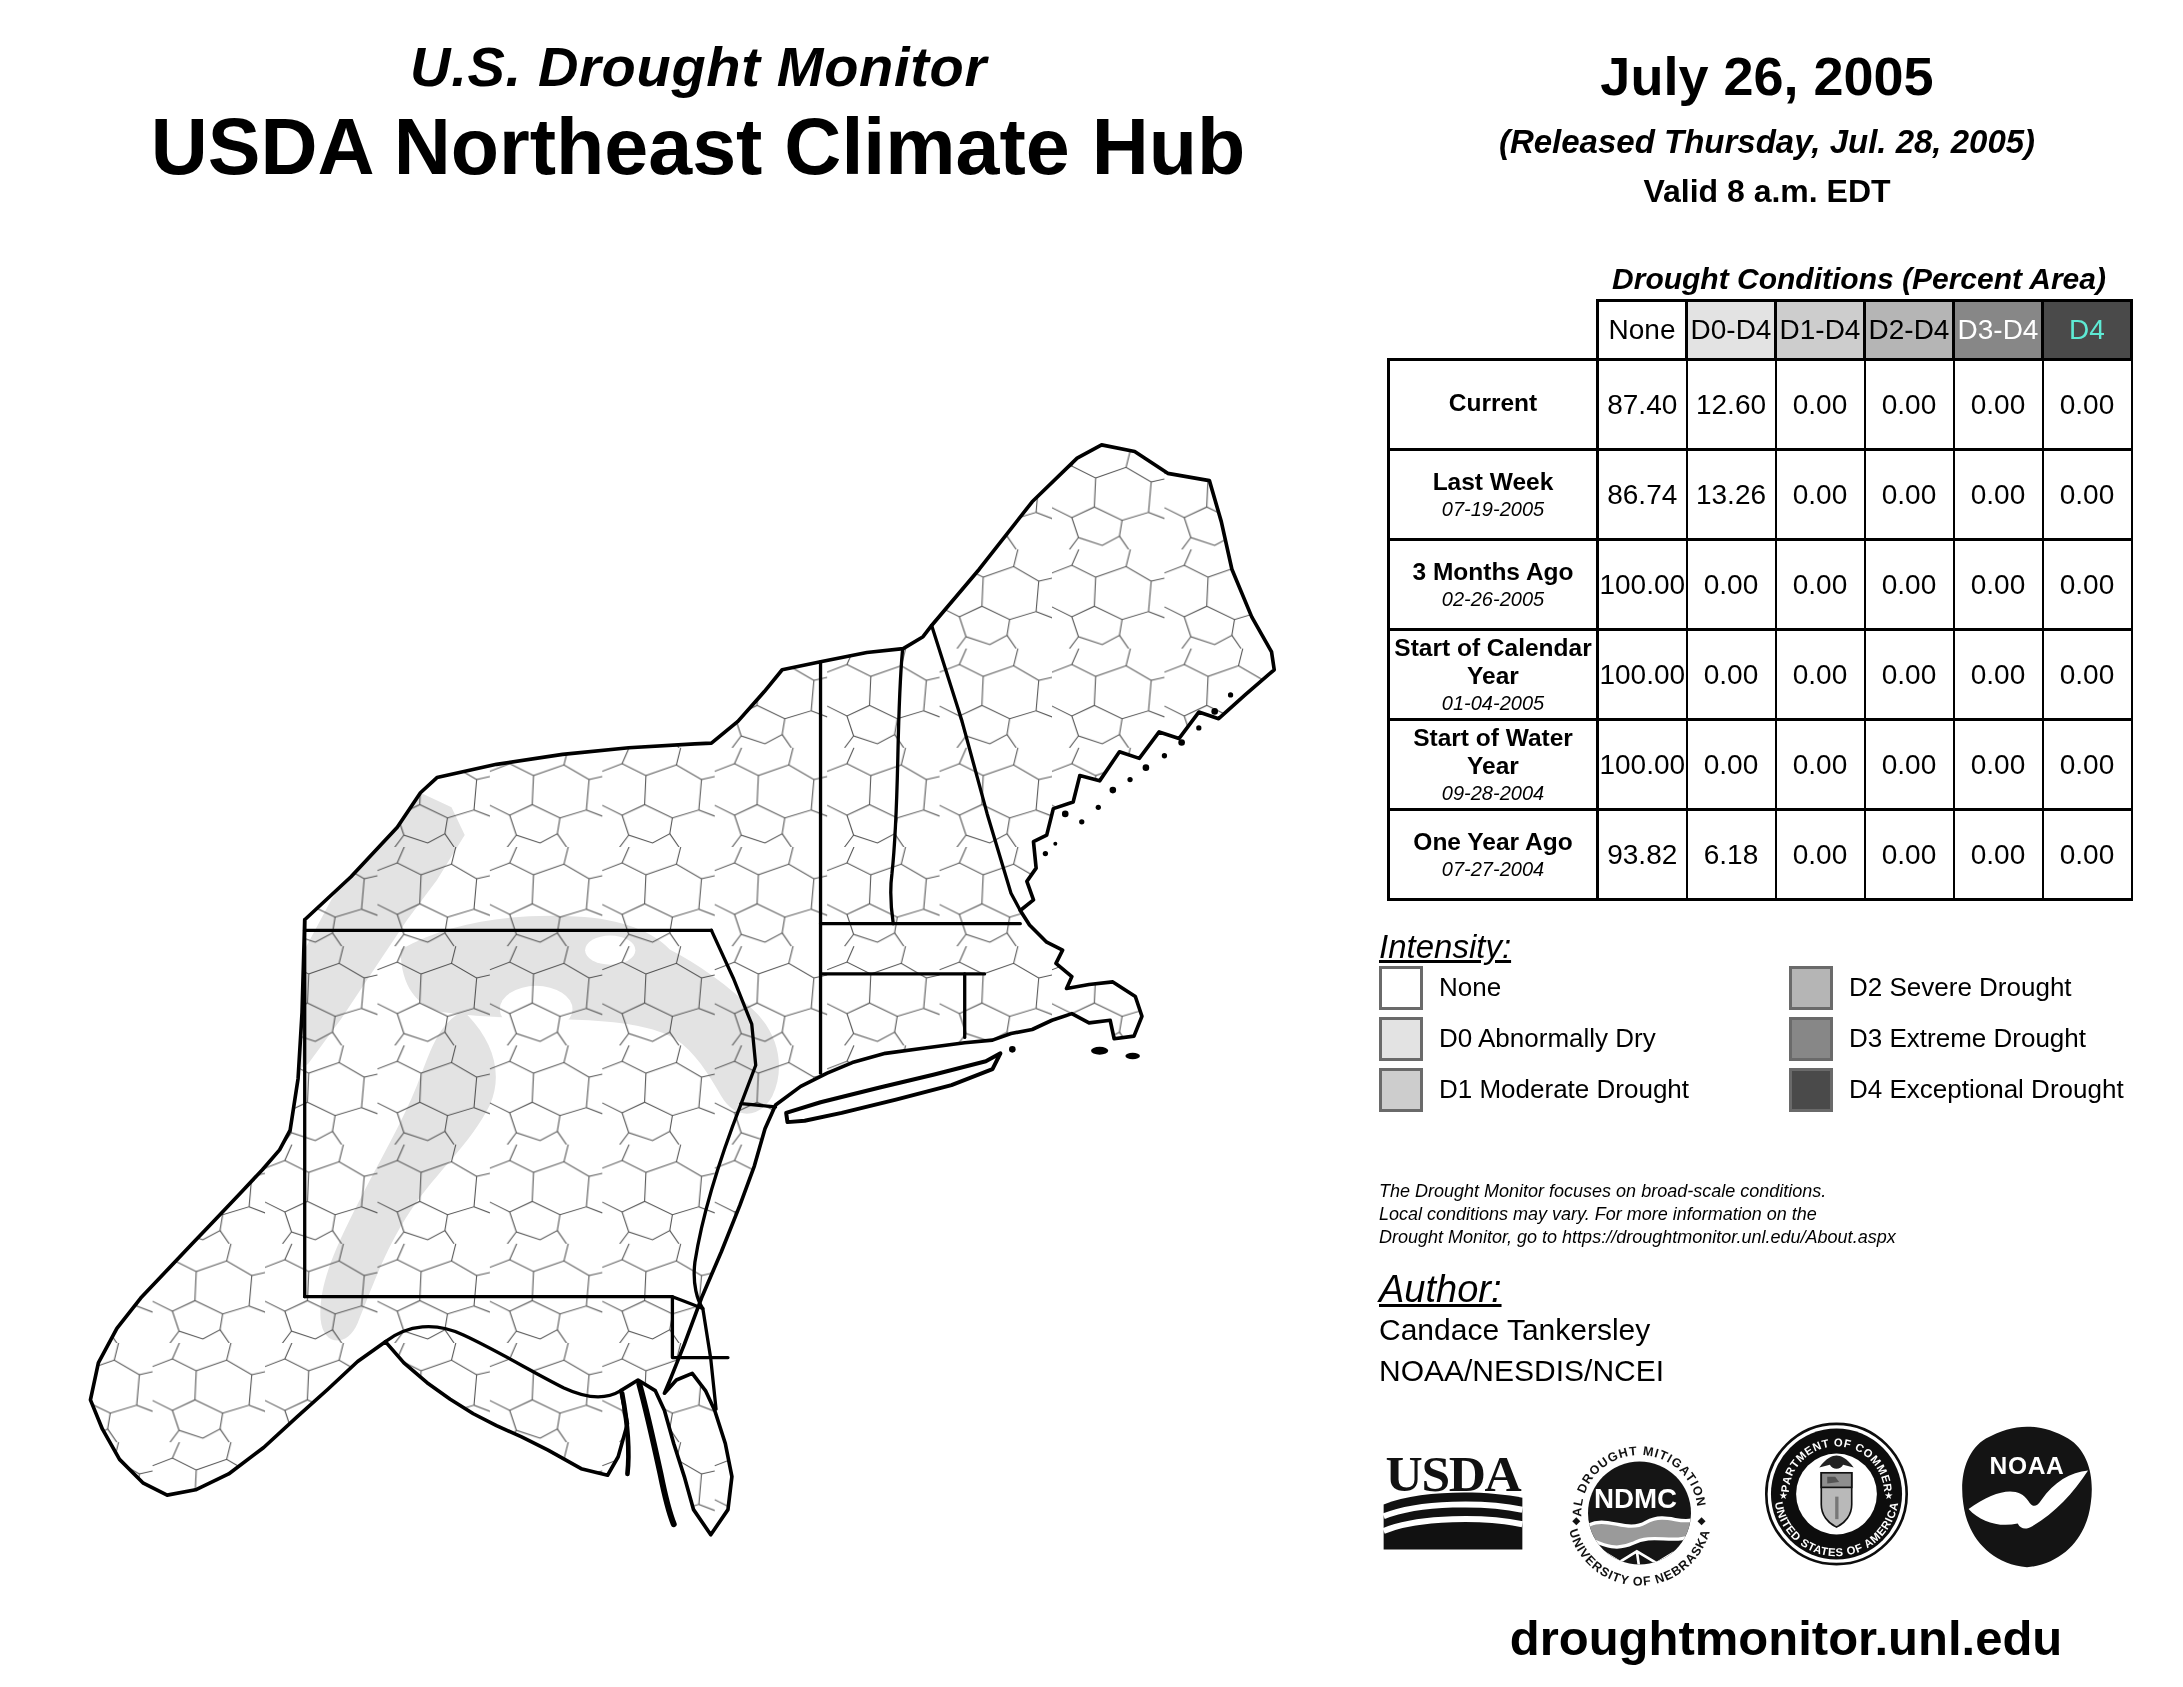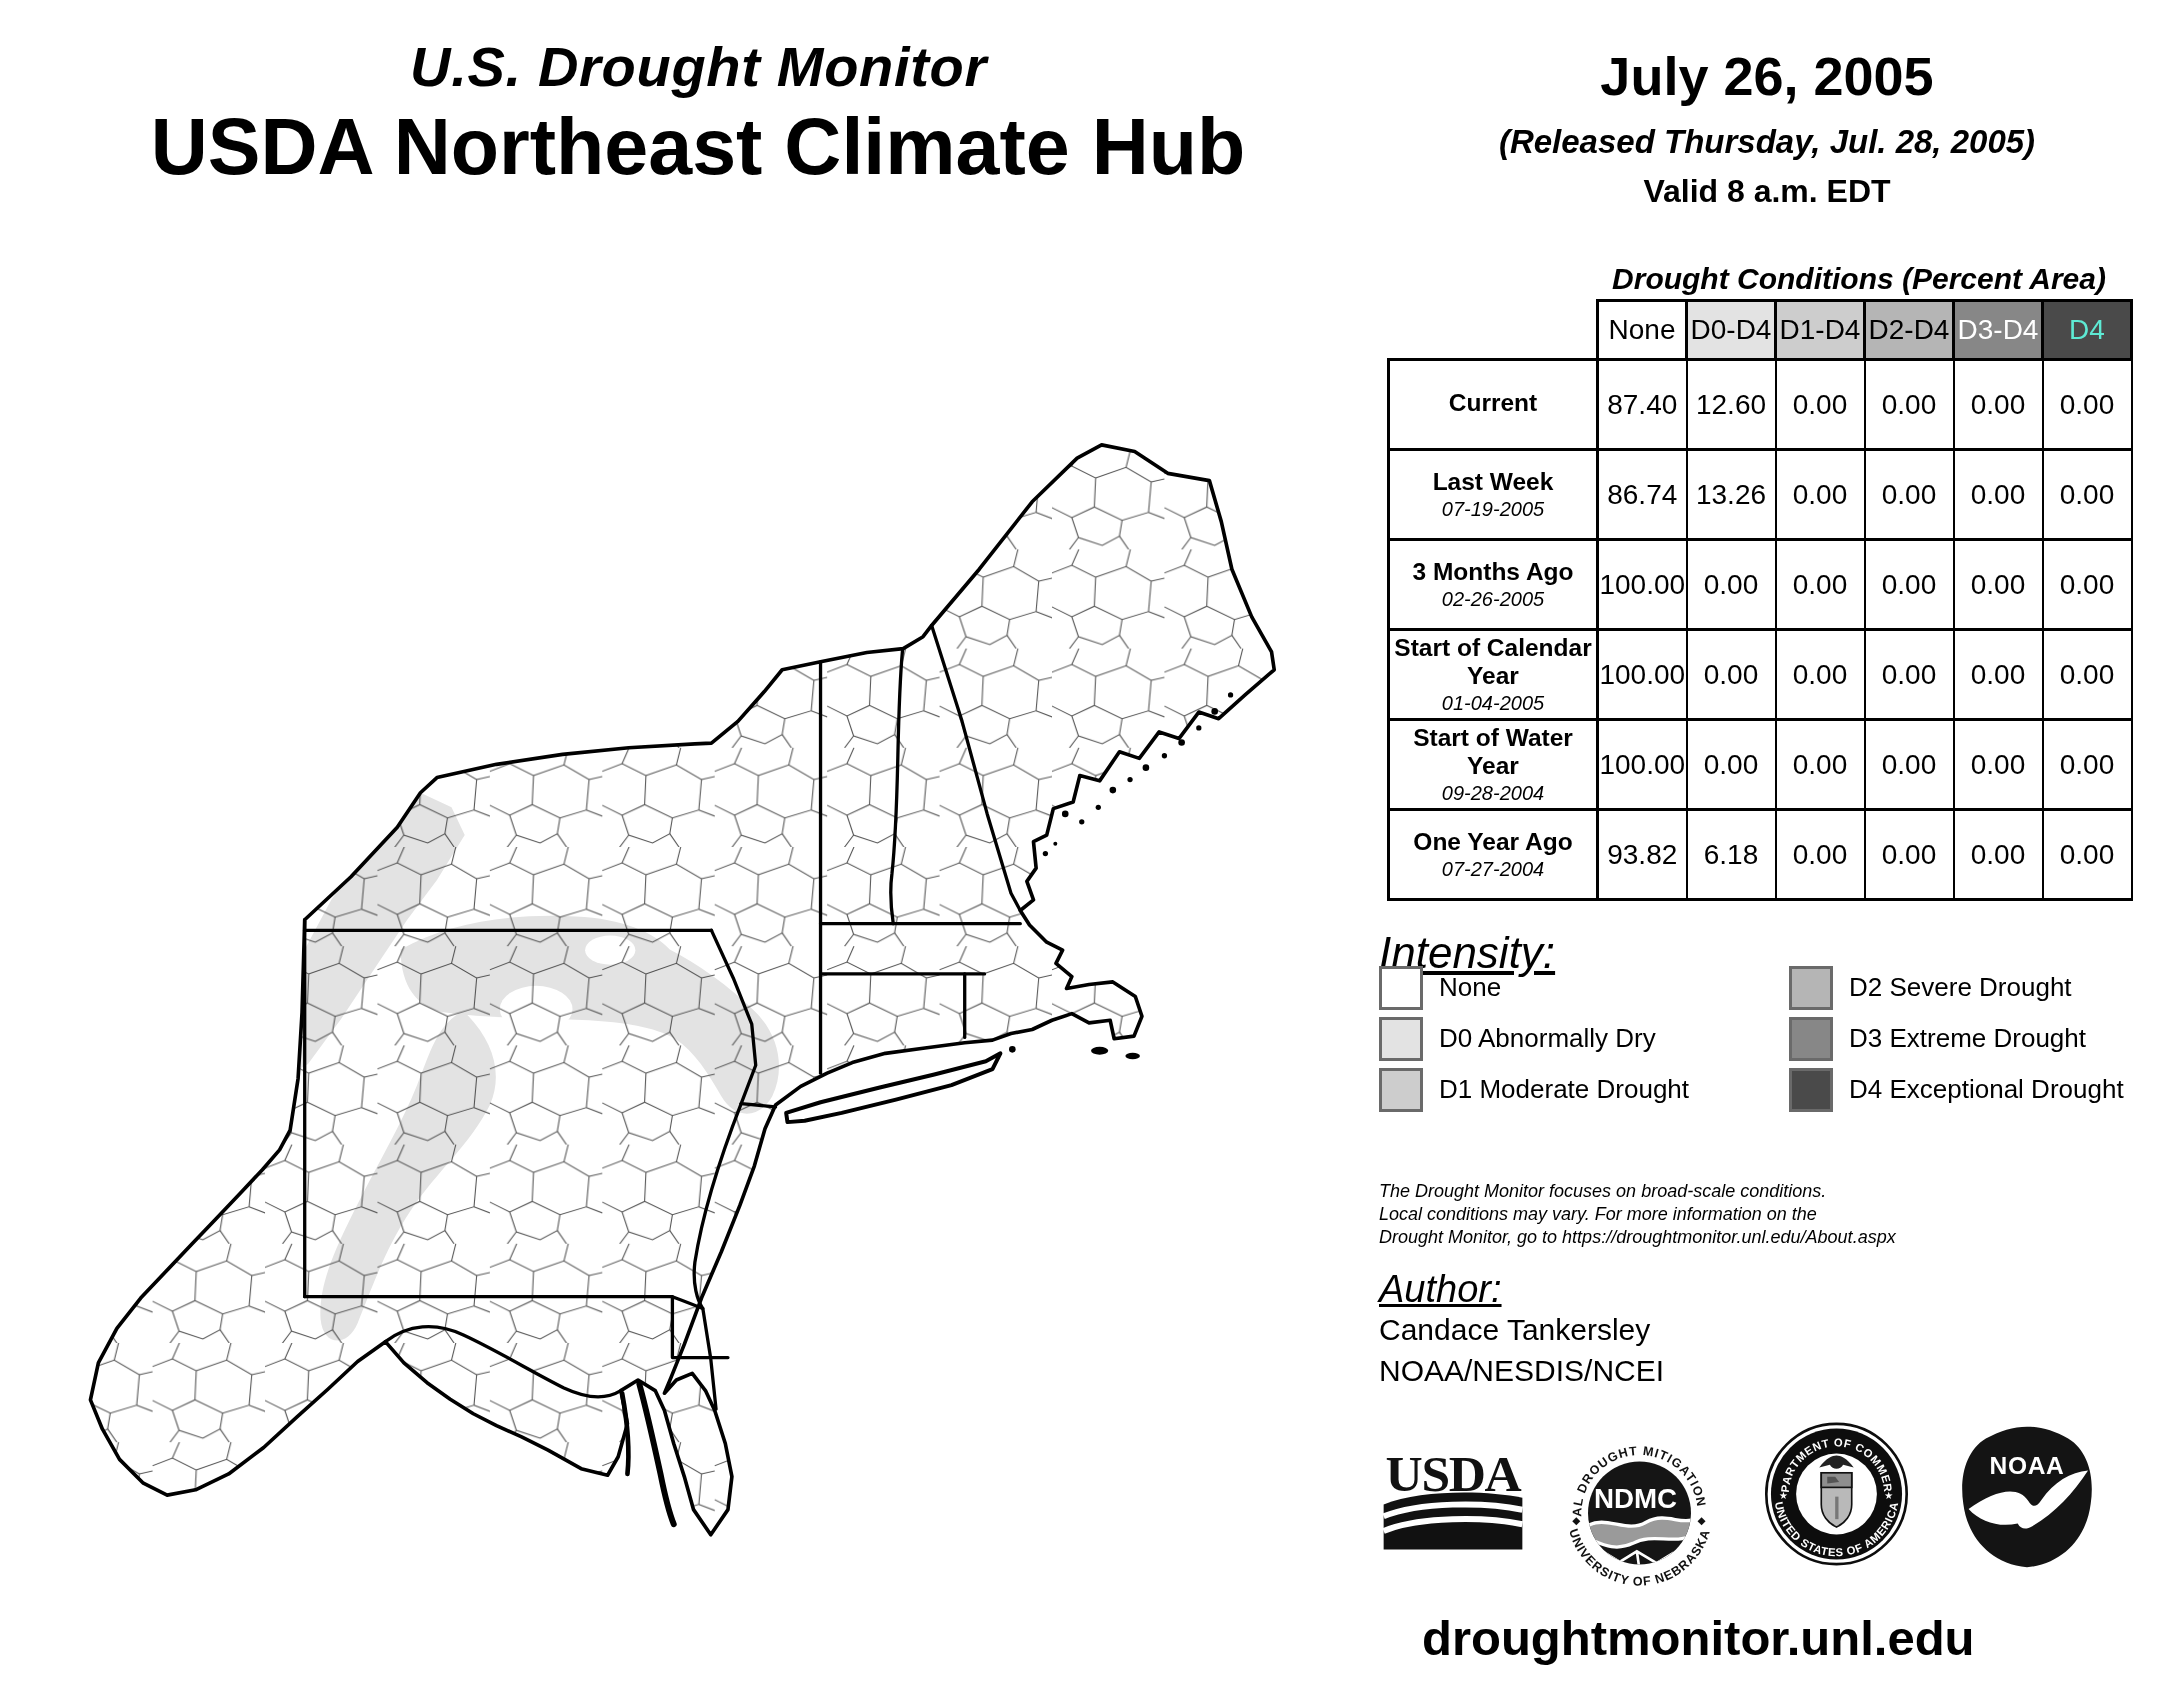--- a/index.html
+++ b/index.html
@@ -30,37 +30,37 @@
     text-align:center;vertical-align:middle;font-size:28px;background:#fff;padding:0;}
   #dm-table tr.hdr td{border:3.3px solid #000;height:56px;}
   #dm-table tr.hdr td.blank{border:none;background:transparent;}
   #dm-table tr.datarow{height:90px;}
   #dm-table td.lbl{border-width:3.3px;padding:2.6px 4px;}
   .lbl .l1{font-weight:bold;font-size:24.5px;line-height:1.12;}
   .lbl .l2{font-style:italic;font-size:20px;margin-top:2.6px;}
 
   
   #intensity-title{left:1379px;top:928px;font-style:italic;font-weight:500;
-    font-size:44px;text-decoration:underline;}
+    font-size:33px;text-decoration:underline;}
   .leg-col{position:absolute;top:967px;}
   #leg-col-1{left:1379px;}
   #leg-col-2{left:1757px;padding-left:32px;}
   .leg-item{display:flex;align-items:center;height:41px;margin-bottom:10px;}
   .leg-item .sw{width:38px;height:38px;border:3.3px solid #6a6a6a;display:inline-block;flex:0 0 auto;}
   .leg-item .leg-label{font-size:26px;margin-left:16px;white-space:nowrap;}
 
   
   #disclaimer{left:1379px;top:1180px;width:794px;font-style:italic;
     font-size:18px;line-height:1.27;}
   #author-title{left:1379px;top:1268px;font-style:italic;font-size:38px;text-decoration:underline;}
   #author-name{left:1379px;top:1313px;font-size:30px;}
   #author-org{left:1379px;top:1354px;font-size:30px;}
 
   
-  #site-url{left:1422px;top:1610px;width:728px;text-align:left;
+  #site-url{left:1422px;top:1610px;width:728px;text-align:center;
     font-weight:bold;font-size:49px;}
 
   svg text{font-family:"Liberation Sans", sans-serif;}
   .usda-word{font-family:"Liberation Serif", serif;}
 </style>
 </head>
 <body>
 
 <div class="abs" id="report-title">U.S. Drought Monitor</div>
 <div class="abs" id="region-title">USDA Northeast Climate Hub</div>

